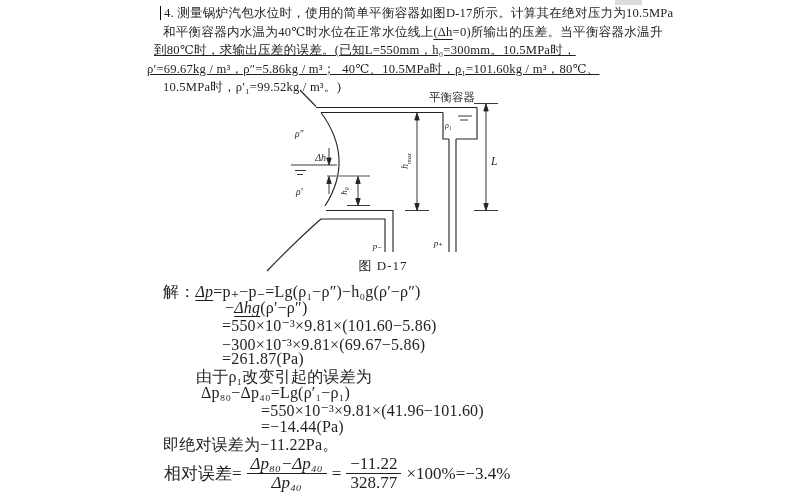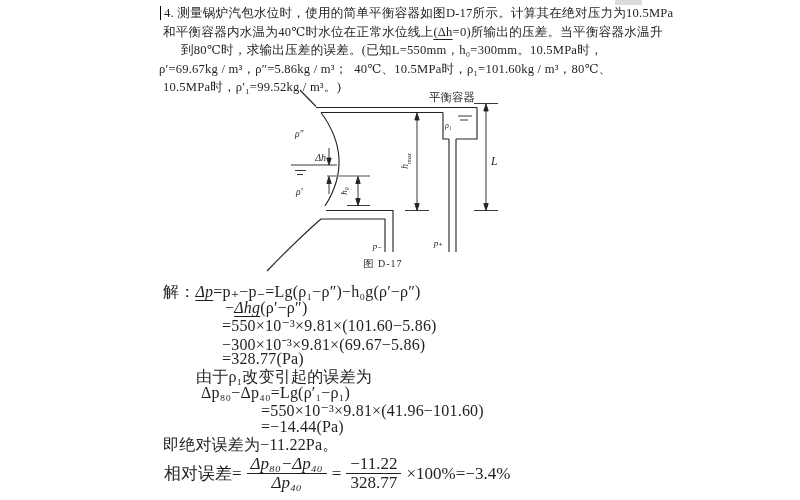--- a/index.html
+++ b/index.html
@@ -17,38 +17,38 @@
     text-decoration-style:wavy;
     text-decoration-color:#c00000;
     text-decoration-thickness:1px;
     text-underline-offset:3px;
     text-decoration:underline;
   }
   .it{font-style:italic;}
   .caret{position:absolute;left:160px;top:6px;width:1px;height:14px;background:#000;}
   .scan-artifact{position:absolute;left:615px;top:0;width:27px;height:5px;background:#dcdcdc;}
   .figwrap{position:absolute;left:250px;top:85px;width:300px;height:195px;}
-  .caption{position:absolute;left:300px;top:257px;width:166px;text-align:center;font-size:10px;letter-spacing:1px;}
+  .caption{position:absolute;left:300px;top:257px;width:166px;text-align:center;font-size:13px;letter-spacing:1px;}
   .rel-line{position:absolute;left:164px;top:456px;display:flex;align-items:center;font-size:17px;}
   .frac{display:inline-flex;flex-direction:column;align-items:center;margin:0 5px;line-height:16px;}
   .frac .num{padding:0 4px 1px 4px;border-bottom:1px solid #1f1f1f;}
   .frac .den{padding:1px 4px 0 4px;}
   svg text{fill:#1f1f1f;}
 </style>
 </head>
 <body>
 
 <div class="caret"></div>
 
 <div class="scan-artifact"></div>
 
 <div class="abs ptext" style="left:164px;top:4px;"><span>4.</span><span> 测量锅炉汽包水位时，使用的简单平衡容器如图D-17所示。计算其在绝对压力为10.5MPa</span></div>
 <div class="abs ptext" style="left:163px;top:22.5px;"><span>和平衡容器内水温为40℃时水位在正常水位线上</span><span class="sq">(Δh</span><span>=0)所输出的压差。当平衡容器水温升</span></div>
-<div class="abs ptext" style="left:181px;top:41px;">到80℃时，求输出压差的误差。(已知L=550mm，h₀=300mm。10.5MPa时，</div>
-<div class="abs ptext" style="left:159px;top:59.5px;">ρ′=69.67kg / m³，ρ″=5.86kg / m³；  40℃、10.5MPa时，ρ₁=101.60kg / m³，80℃、</div>
+<div class="abs ptext" style="left:154px;top:41px;text-decoration:underline;">到80℃时，求输出压差的误差。(已知L=550mm，h₀=300mm。10.5MPa时，</div>
+<div class="abs ptext" style="left:147px;top:59.5px;text-decoration:underline;">ρ′=69.67kg / m³，ρ″=5.86kg / m³；  40℃、10.5MPa时，ρ₁=101.60kg / m³，80℃、</div>
 <div class="abs ptext" style="left:163px;top:78px;">10.5MPa时，ρ′₁=99.52kg / m³。)</div>
 
 <div class="figwrap">
 <svg width="300" height="195" viewBox="0 0 300 195">
   <g stroke="#222222" stroke-width="1.1" fill="none">
 
     <path d="M50 5 L66 21.5"></path>
     <path d="M71 27.5 Q105 74 75 121"></path>
     <path d="M71 134 Q48 154 17 186"></path>
 
@@ -109,21 +109,21 @@
   <text x="132" y="164" text-anchor="end" font-size="9" font-style="italic">p₋</text>
   <text x="193" y="161" text-anchor="end" font-size="9" font-style="italic">p₊</text>
 </svg>
 </div>
 <div class="caption">图 D-17</div>
 
 <div class="abs stext" style="left:163px;top:282px;"><span>解：</span><span class="sq it">Δp</span><span>=p₊−p₋=Lg(ρ₁−ρ″)−h₀g(ρ′−ρ″)</span></div>
 <div class="abs stext" style="left:225px;top:299px;"><span>−</span><span class="sq it">Δhg</span><span>(ρ′−ρ″)</span></div>
 <div class="abs stext" style="left:222px;top:316px;">=550×10⁻³×9.81×(101.60−5.86)</div>
 <div class="abs stext" style="left:222px;top:333px;font-family:Liberation Serif, serif;">−300×10⁻³×9.81×(69.67−5.86)</div>
-<div class="abs stext" style="left:222px;top:350px;">=328.77(Pa)</div>
+<div class="abs stext" style="left:222px;top:350px;">=261.87(Pa)</div>
 <div class="abs stext" style="left:196px;top:367px;">由于ρ₁改变引起的误差为</div>
 <div class="abs stext" style="left:201px;top:384px;">Δp₈₀−Δp₄₀=Lg(ρ′₁−ρ₁)</div>
 <div class="abs stext" style="left:261px;top:401px;">=550×10⁻³×9.81×(41.96−101.60)</div>
 <div class="abs stext" style="left:261px;top:418px;">=−14.44(Pa)</div>
 <div class="abs stext" style="left:163px;top:435px;">即绝对误差为−11.22Pa。</div>
 
 <div class="rel-line">
   <span>相对误差=</span>
   <span class="frac">
     <span class="num it">Δp₈₀−Δp₄₀</span>

